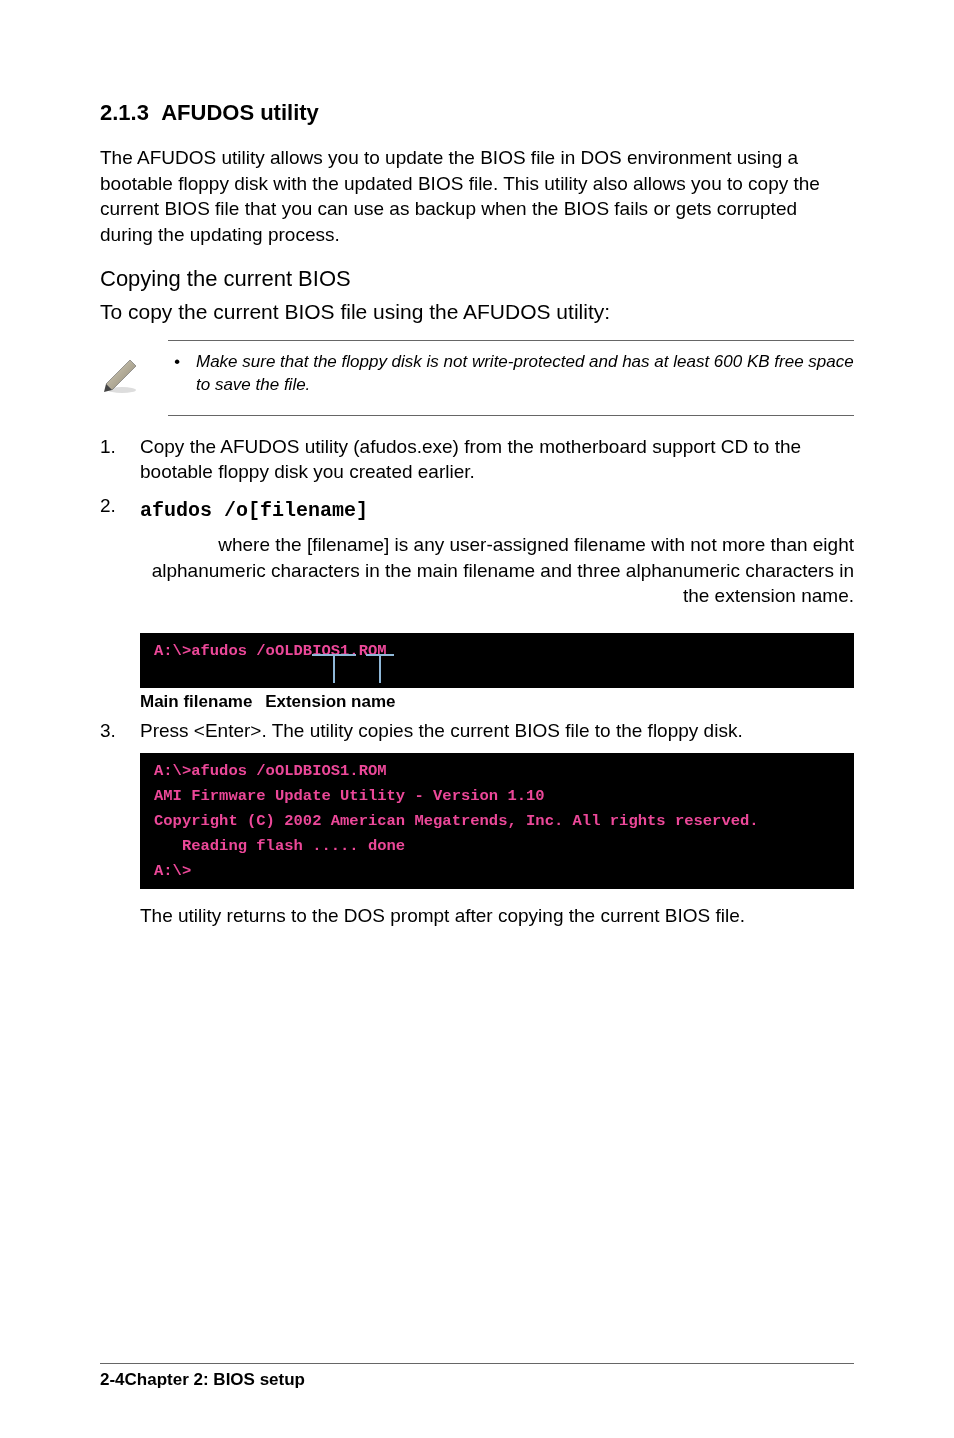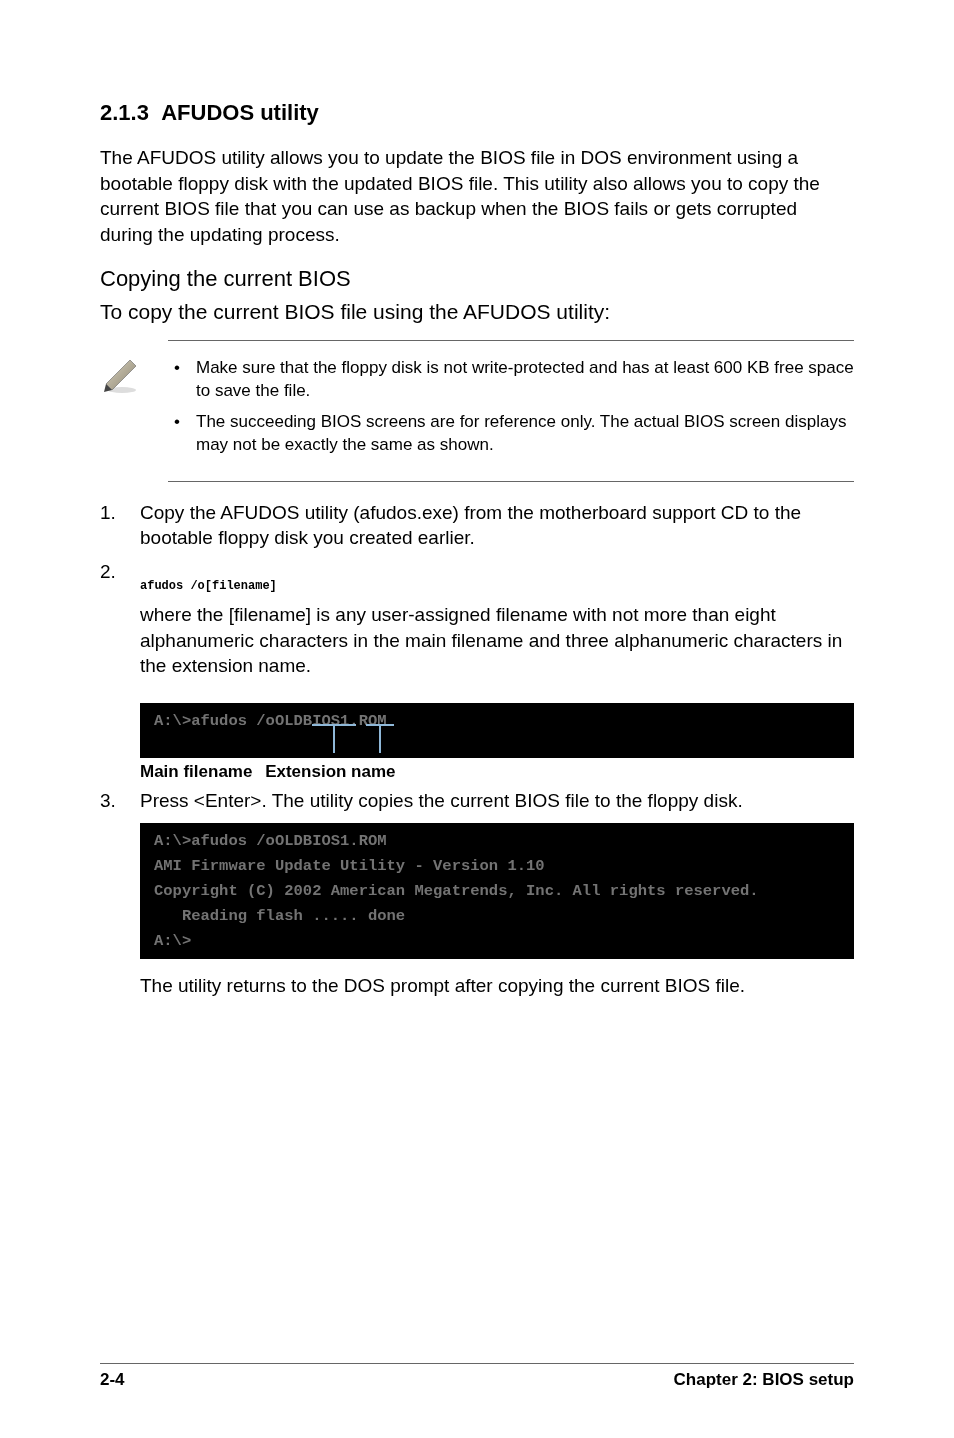--- a/index.html
+++ b/index.html
@@ -45,23 +45,24 @@
   .pencil-icon {
     width: 44px;
     flex-shrink: 0;
     margin-right: 24px;
     margin-top: 10px;
   }
   .note-box {
     flex: 1;
     border-top: 1px solid #666;
     border-bottom: 1px solid #666;
-    padding: 16px 0;
+    padding: 10px 0;
     font-size: 17px;
     line-height: 1.35;
+    font-style: italic;
   }
   .note-box ul {
     list-style: none;
     padding-left: 28px;
   }
   .note-box li {
     position: relative;
     margin-bottom: 8px;
   }
   .note-box li::before {
@@ -81,31 +82,32 @@
   .num-item .num {
     width: 40px;
     flex-shrink: 0;
   }
   .num-item .content {
     flex: 1;
   }
   .code-inline {
     font-family: "Courier New", monospace;
     font-weight: bold;
-    font-size: 12px;
-    margin-top: 19px;
+    font-size: 20px;
+    margin-top: 4px;
     margin-bottom: 8px;
   }
   .after-code {
     margin-top: 0;
     margin-bottom: 14px;
+    text-align: right;
   }
   .terminal {
     background: #000000;
-    color: #737373;
+    color: #ec4899;
     font-family: "Courier New", monospace;
     font-size: 15.5px;
     font-weight: bold;
     padding: 6px 14px;
     line-height: 1.6;
     margin-left: 40px;
     margin-top: 10px;
     margin-bottom: 0;
     white-space: pre;
   }
@@ -128,21 +130,21 @@
     pointer-events: none;
   }
   .footer {
     position: absolute;
     bottom: 48px;
     left: 100px;
     right: 100px;
     border-top: 1px solid #666;
     padding-top: 6px;
     display: flex;
-    justify-content: space-between;
+    justify-content: flex-start;
     font-size: 17px;
     font-weight: bold;
   }
   .content-sub {
     margin-bottom: 10px;
   }
 </style>
 </head>
 <body>
 
@@ -165,21 +167,20 @@
         </linearGradient>
       </defs>
       <ellipse cx="22" cy="40" rx="14" ry="3" fill="#ddd"></ellipse>
       <polygon points="6,34 30,10 36,16 12,40" fill="url(#pg)" stroke="#666" stroke-width="0.6"></polygon>
       <polygon points="6,34 12,40 4,42" fill="#444"></polygon>
     </svg>
   </div>
   <div class="note-box">
     <ul>
       <li>Make sure that the floppy disk is not write-protected and has at least 600 KB free space to save the file.</li>
-      <li>The succeeding BIOS screens are for reference only. The actual BIOS screen displays may not be exactly the same as shown.</li>
     </ul>
   </div>
 </div>
 
 <div class="num-list">
 
   <div class="num-item">
     <div class="num">1.</div>
     <div class="content">Copy the AFUDOS utility (afudos.exe) from the motherboard support CD to the bootable floppy disk you created earlier.</div>
   </div>

